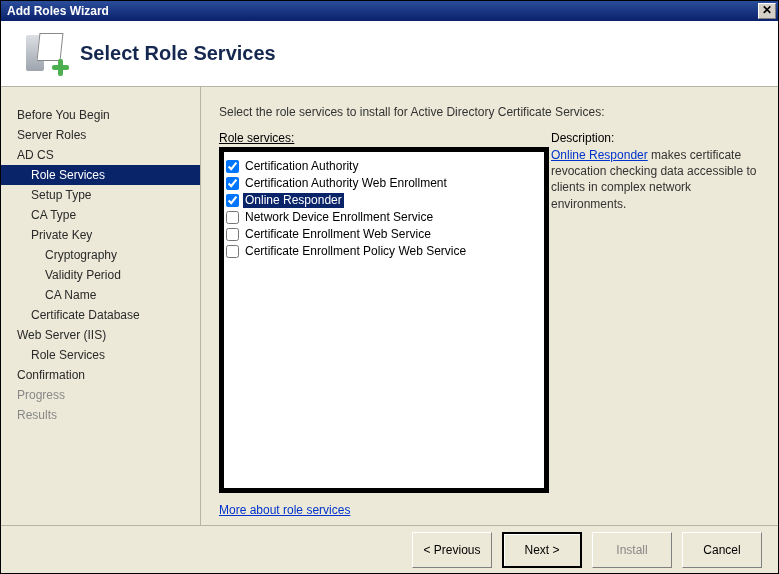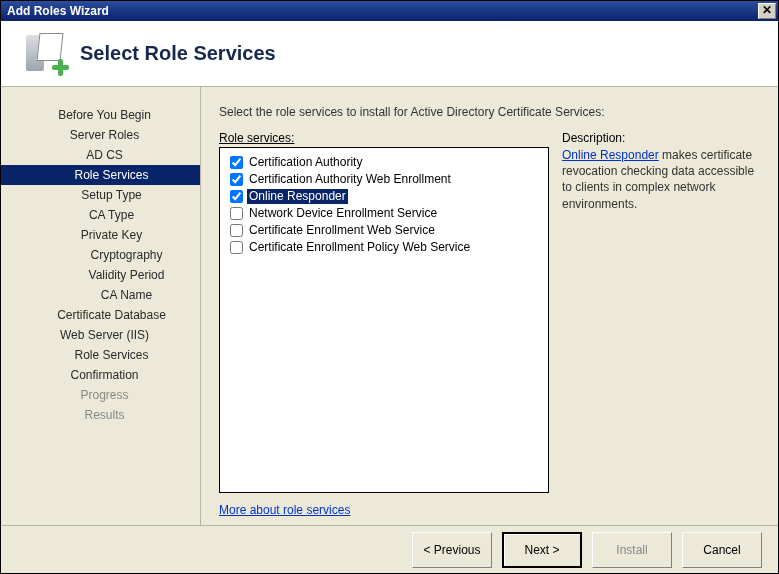--- a/index.html
+++ b/index.html
@@ -91,64 +91,63 @@
     flex: 1;
     display: flex;
     background: #ece9d8;
     overflow: hidden;
   }
   .sidebar {
     width: 200px;
     background: #ece9d8;
     padding-top: 18px;
     border-right: 1px solid #b5b5a5;
-    text-align: center;
   }
   .nav-item {
     padding: 3px 8px 3px 16px;
     color: #2a2a2a;
     cursor: pointer;
     white-space: nowrap;
     font-size: 12px;
   }
   .nav-item.lvl2 { padding-left: 30px; }
-  .nav-item.lvl3 { padding-left: 44px; margin-left: 16px; }
+  .nav-item.lvl3 { padding-left: 44px; }
   .nav-item.selected {
     background: #0a246a;
     color: #fff;
   }
   .nav-item.disabled {
     color: #888;
   }
   .main {
     flex: 1;
     padding: 18px 18px 8px 18px;
     display: flex;
     flex-direction: column;
   }
   .instruction {
     color: #333;
     margin-bottom: 12px;
   }
   .columns {
     display: flex;
-    gap: 13px;
+    gap: 2px;
     flex: 1;
   }
   .left-col {
     display: flex;
     flex-direction: column;
     width: 330px;
   }
   .label-nounder { margin-bottom: 2px; }
   .services-box {
-    border: 1px solid #000000;
+    border: 5px solid #000000;
     background: #fff;
     flex: 1;
-    padding: 6px 8px;
+    padding: 6px 0;
     overflow: auto;
   }
   .svc-item {
     display: flex;
     align-items: center;
     padding: 1px 2px;
     font-size: 12px;
     line-height: 15px;
   }
   .svc-item input[type=checkbox] {

